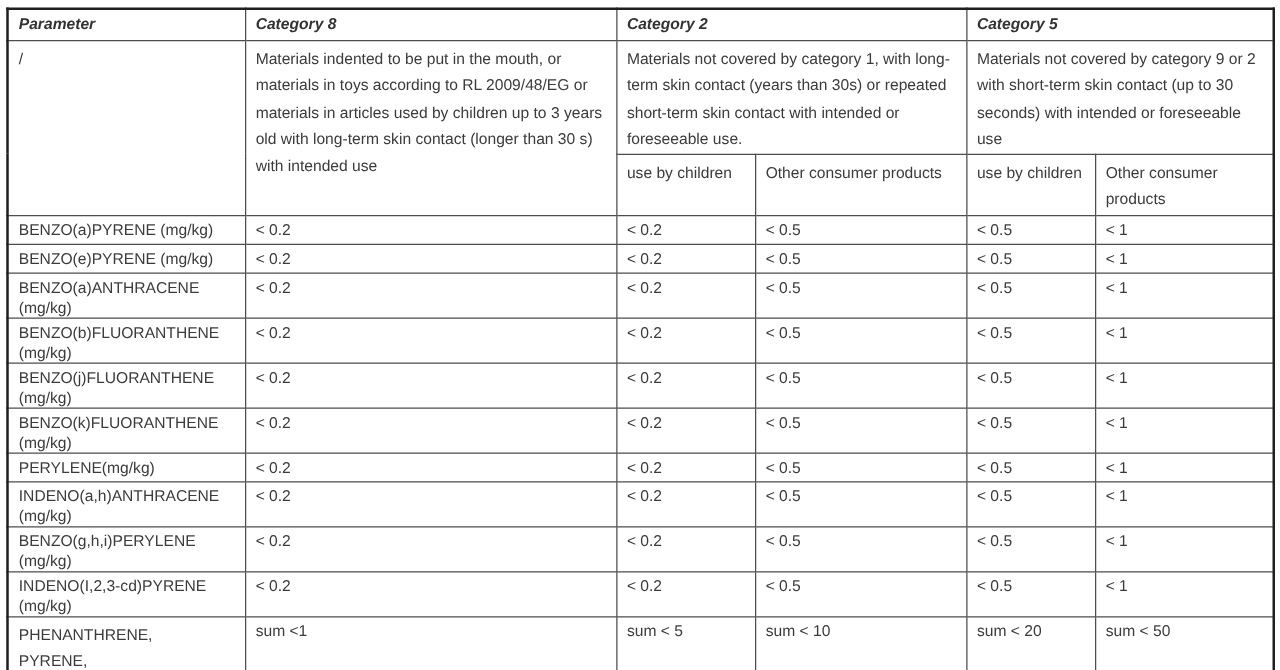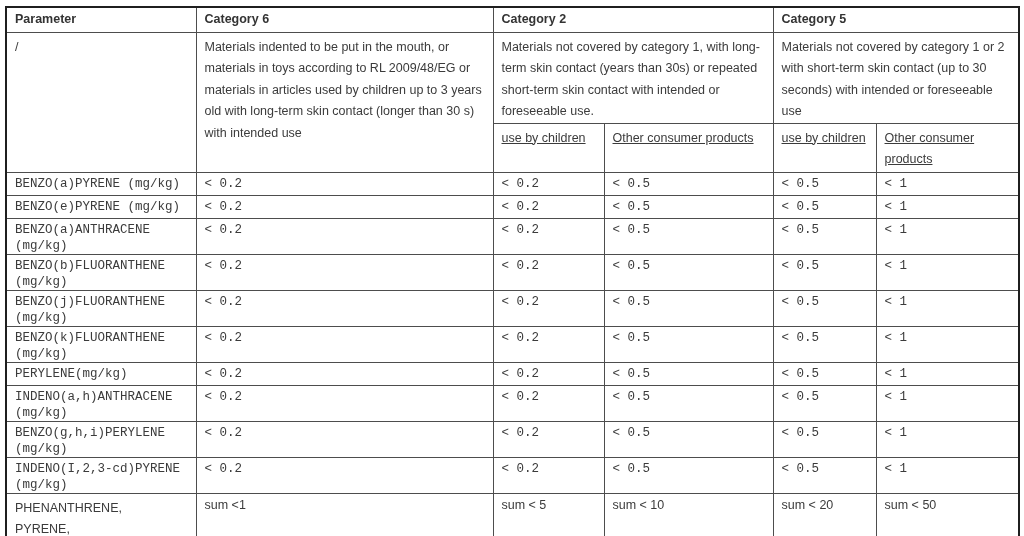--- a/index.html
+++ b/index.html
@@ -29,61 +29,62 @@
     vertical-align:top;
     padding:3px 8px 0 8px;
     font-size:12.5px;
     line-height:16px;
     overflow:hidden;
     word-wrap:break-word;
   }
   td.hdr{
     font-weight:bold;
     color:#333333;
+    font-style:italic;
   }
   td.ml{
     line-height:21.5px;
     padding-top:4px;
   }
   td.pre{
     white-space:pre-line;
   }
   tr.r-head{height:25px;}
   tr.r-desc{height:87px;}
-  tr.r-sub{height:49px;text-decoration:underline;}
-  tr.r-data{height:23px;font-family:Liberation Mono, monospace;}
+  tr.r-sub{height:49px;}
+  tr.r-data{height:23px;}
   tr.r-phen{height:87px;}
 </style>
 </head>
 <body>
 
 <div class="table-wrap">
 <table>
   <colgroup>
     <col style="width:190px">
     <col style="width:297px">
     <col style="width:111px">
     <col style="width:169px">
     <col style="width:103px">
     <col style="width:143px">
   </colgroup>
 
   <tbody>
         <tr class="r-head">
     <td class="hdr">Parameter</td>
-    <td class="hdr">Category 6</td>
+    <td class="hdr">Category 8</td>
     <td class="hdr" colspan="2">Category 2</td>
     <td class="hdr" colspan="2">Category 5</td>
   </tr>
 
   <tr class="r-desc">
     <td rowspan="2" class="ml">/</td>
     <td rowspan="2" class="ml">Materials indented to be put in the mouth, or materials in toys according to RL 2009/48/EG or materials in articles used by children up to 3 years old with long-term skin contact (longer than 30 s) with intended use</td>
     <td colspan="2" class="ml">Materials not covered by category 1, with long-term skin contact (years than 30s) or repeated short-term skin contact with intended or foreseeable use.</td>
-    <td colspan="2" class="ml">Materials not covered by category 1 or 2 with short-term skin contact (up to 30 seconds) with intended or foreseeable use</td>
+    <td colspan="2" class="ml">Materials not covered by category 9 or 2 with short-term skin contact (up to 30 seconds) with intended or foreseeable use</td>
   </tr>
 
   <tr class="r-sub">
     <td class="ml">use by children</td>
     <td class="ml">Other consumer products</td>
     <td class="ml">use by children</td>
     <td class="ml">Other consumer products</td>
   </tr>
 
   <tr class="r-data">

